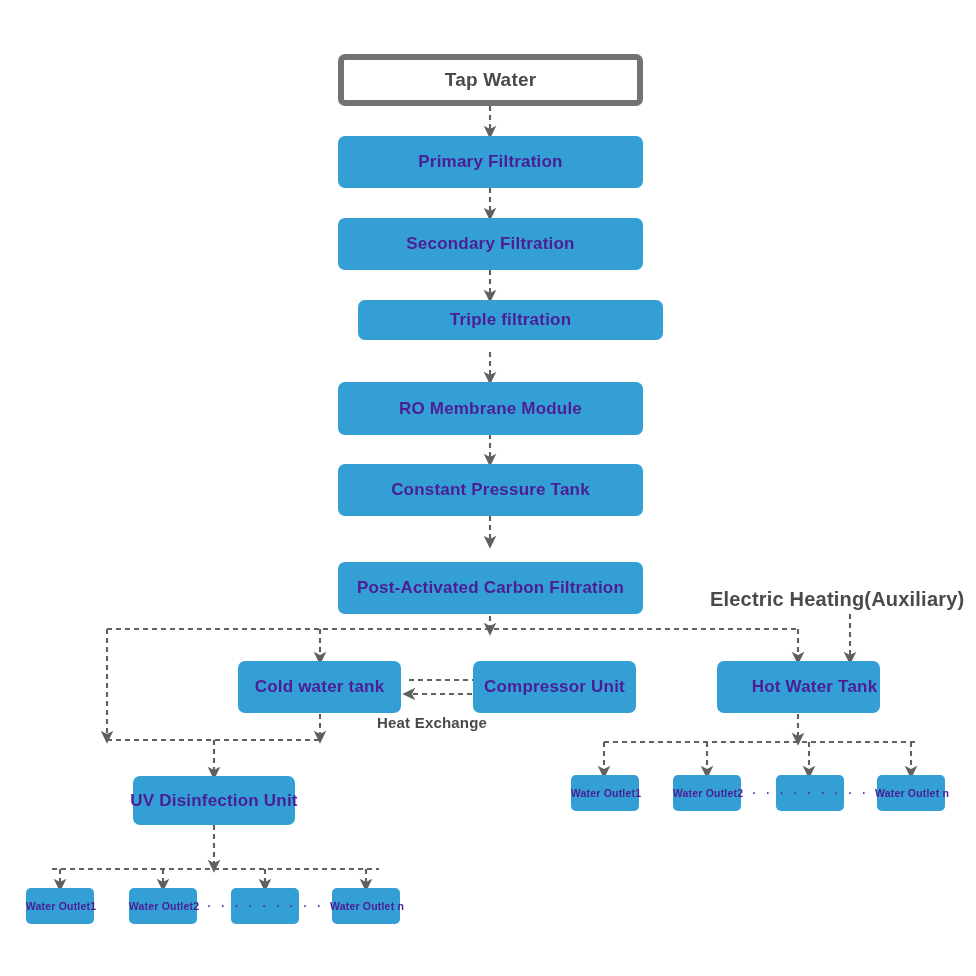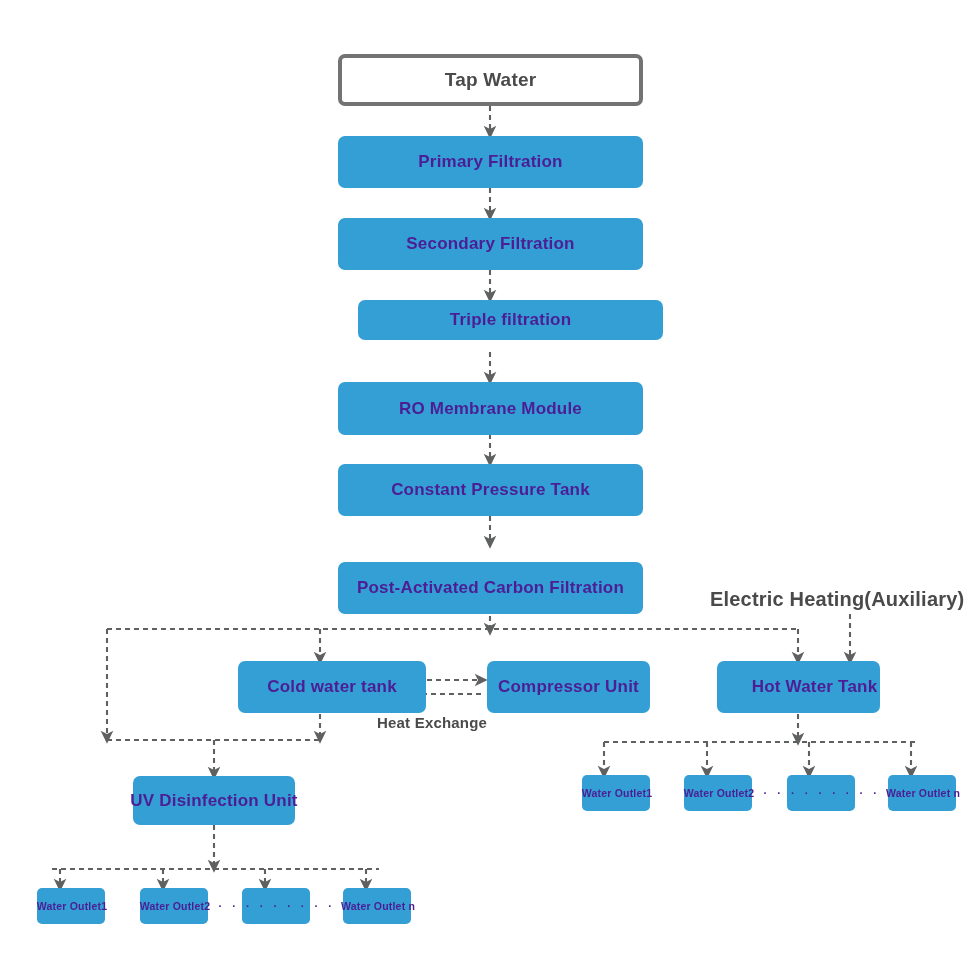--- a/index.html
+++ b/index.html
@@ -36,29 +36,28 @@
     color: #4c1d95;
     background: #339fd4;
     font-size: 17px;
     font-weight: 700;
     letter-spacing: 0.2px;
     white-space: nowrap;
   }
   .node.source {
     background: #ffffff;
     color: #4a4a4a;
-    border: 4px solid #737373;
+    border: 6px solid #737373;
     font-size: 19px;
     font-weight: bold;
   }
   .node.outlet {
     font-size: 10.5px;
     border-radius: 5px;
     overflow: visible;
-    margin-left: 11px;
   }
   .node.outlet .lbl {
     display: block;
     transform: translateX(1px);
   }
   .node.outlet.ellipsis {
     letter-spacing: 3.5px;
     font-size: 11px;
   }
   .edge-label {
@@ -157,25 +156,25 @@
   </div>
 
   <div class="node" style="left:338px; top:464px; width:305px; height:52px;">
     <span class="lbl">Constant Pressure Tank</span>
   </div>
 
   <div class="node" style="left:338px; top:562px; width:305px; height:52px;">
     <span class="lbl">Post-Activated Carbon Filtration</span>
   </div>
 
-  <div class="node" style="left:238px; top:661px; width:188px; height:52px;">
+  <div class="node" style="left:238px; top:661px; width:163px; height:52px;">
     <span class="lbl">Cold water tank</span>
   </div>
 
-  <div class="node" style="left:487px; top:661px; width:163px; height:52px;">
+  <div class="node" style="left:473px; top:661px; width:163px; height:52px;">
     <span class="lbl">Compressor Unit</span>
   </div>
 
   <div class="node" style="left:717px; top:661px; width:163px; height:52px;padding-left:32px;">
     <span class="lbl">Hot Water Tank</span>
   </div>
 
   <div class="node" style="left:133px; top:776px; width:162px; height:49px;">
     <span class="lbl">UV Disinfection Unit</span>
   </div>

